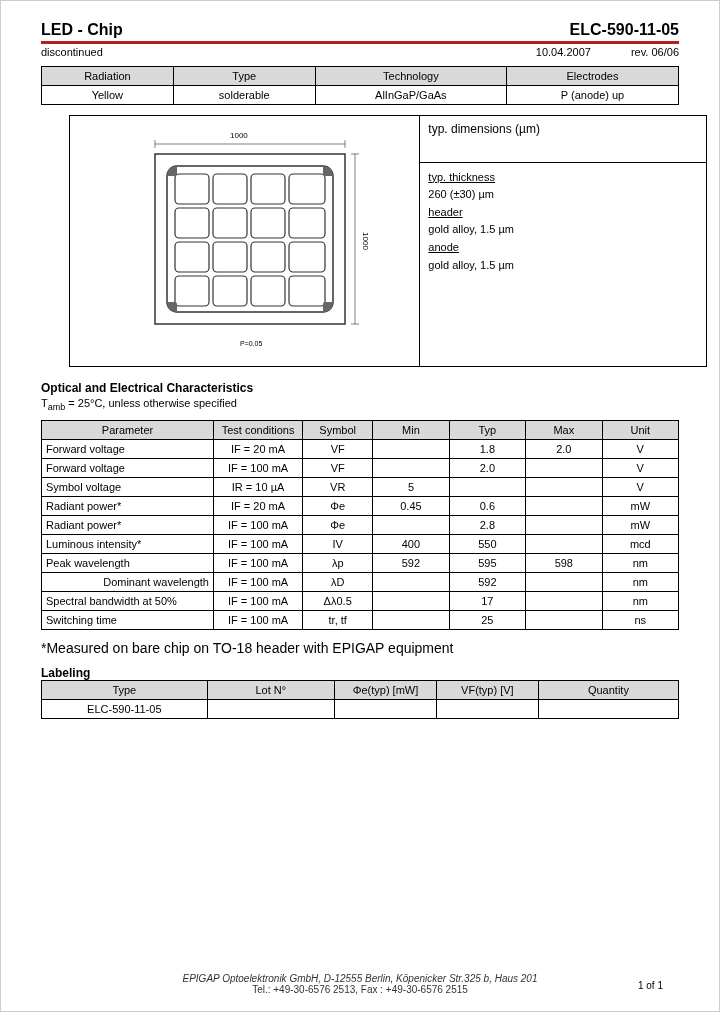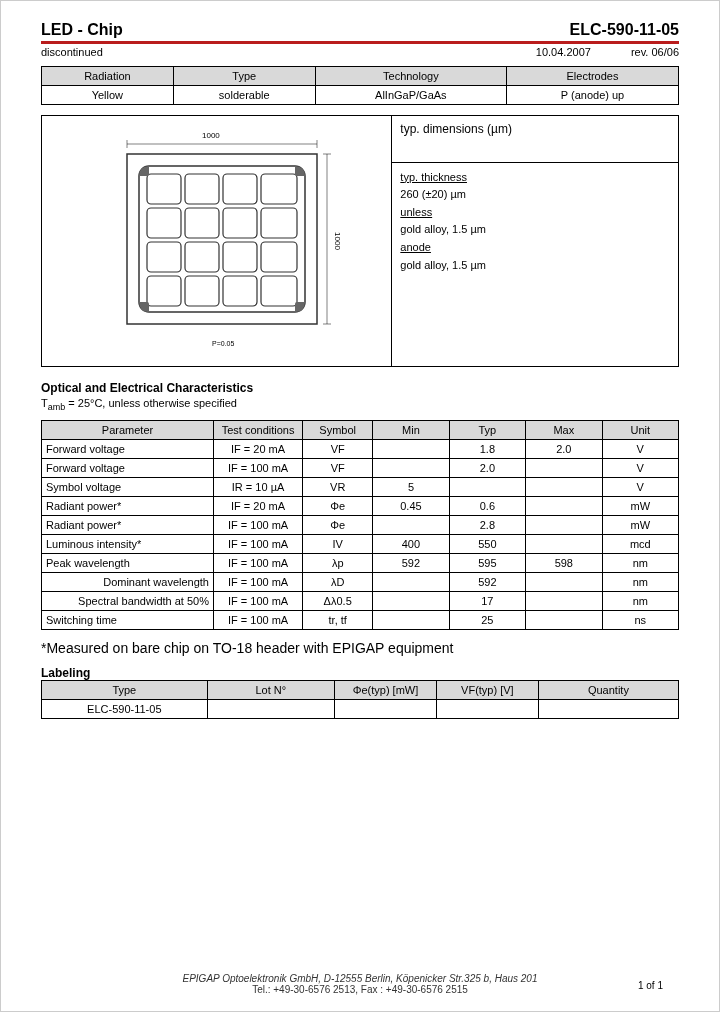--- a/index.html
+++ b/index.html
@@ -47,20 +47,21 @@
     text-align: center;
   }
   table.grid th {
     background: #d9d9d9;
     font-weight: normal;
   }
   .dim-outer {
     width:100%;
     border-collapse: collapse;
     margin-top: 10px;
+    margin-left: 28px;
   }
   .dim-outer td { border:1px solid #000; vertical-align: top; }
   .dim-left  { width: 55%; padding: 10px; }
   .dim-right-top { font-size: 12px; padding:6px 8px; }
   .dim-right { font-size: 11px; padding:6px 8px; line-height:1.6; }
   .dim-right .u { text-decoration: underline; }
   .chip-svg { display:block; margin: 0 auto; }
   .section-title { font-weight: bold; font-size: 12px; margin-top: 14px; }
   .note { font-size: 11px; margin: 2px 0 8px 0; }
   .footnote { font-size: 14px; margin-top:10px; }
@@ -158,22 +159,22 @@
           <line x1="236" y1="28" x2="244" y2="28" stroke="#000" stroke-width="0.5"></line>
           <line x1="236" y1="198" x2="244" y2="198" stroke="#000" stroke-width="0.5"></line>
           <text x="125" y="220" font-size="7">P=0.05</text>
         </svg>
       </td>
       <td class="dim-right-top">typ. dimensions (µm)</td>
     </tr>
     <tr>
       <td class="dim-right">
         <span class="u">typ. thickness</span><br>
-        <span>260 (±20) µm</span><br>
-        <span class="u">unless</span><br>
+        <span>260 (±30) µm</span><br>
+        <span class="u">header</span><br>
         <span>gold alloy, 1.5 µm</span><br>
         <span class="u">anode</span><br>
         <span>gold alloy, 1.5 µm</span>
       </td>
     </tr>
   </tbody>
     </table>
 
   <div class="section-title">Optical and Electrical Characteristics</div>
   <div class="note">T<sub>amb</sub> = 25°C, unless otherwise specified</div>
@@ -257,21 +258,21 @@
         <tr>
           <td style="text-align: right;">Dominant wavelength</td>
           <td>IF = 100 mA</td>
           <td>λD</td>
           <td></td>
           <td>592</td>
           <td></td>
           <td>nm</td>
         </tr>
         <tr>
-          <td style="text-align: right;">Spectral bandwidth at 50%</td>
+          <td style="text-align: left;">Spectral bandwidth at 50%</td>
           <td>IF = 100 mA</td>
           <td>Δλ0.5</td>
           <td></td>
           <td>17</td>
           <td></td>
           <td>nm</td>
         </tr>
         <tr>
           <td style="text-align: left;">Switching time</td>
           <td>IF = 100 mA</td>

